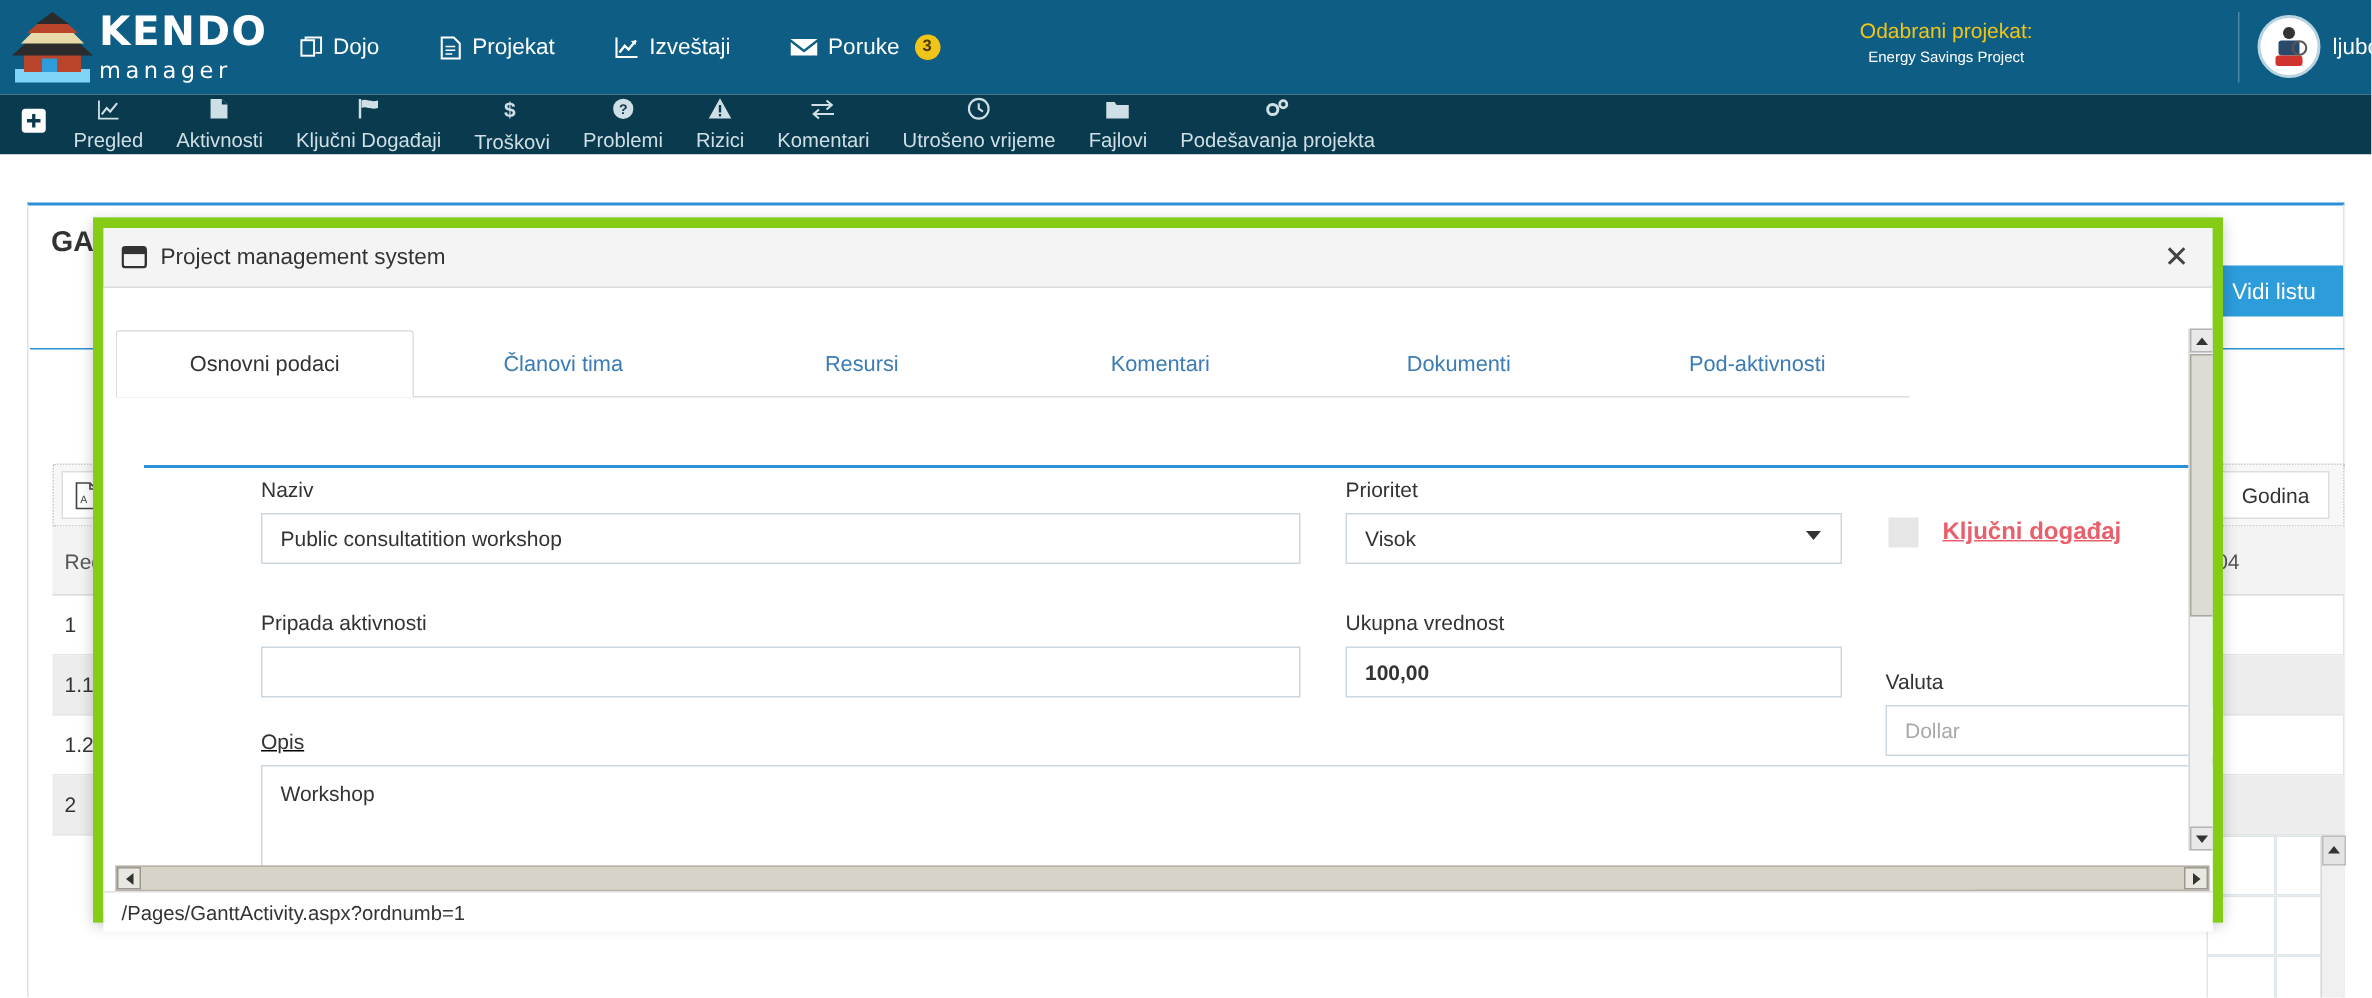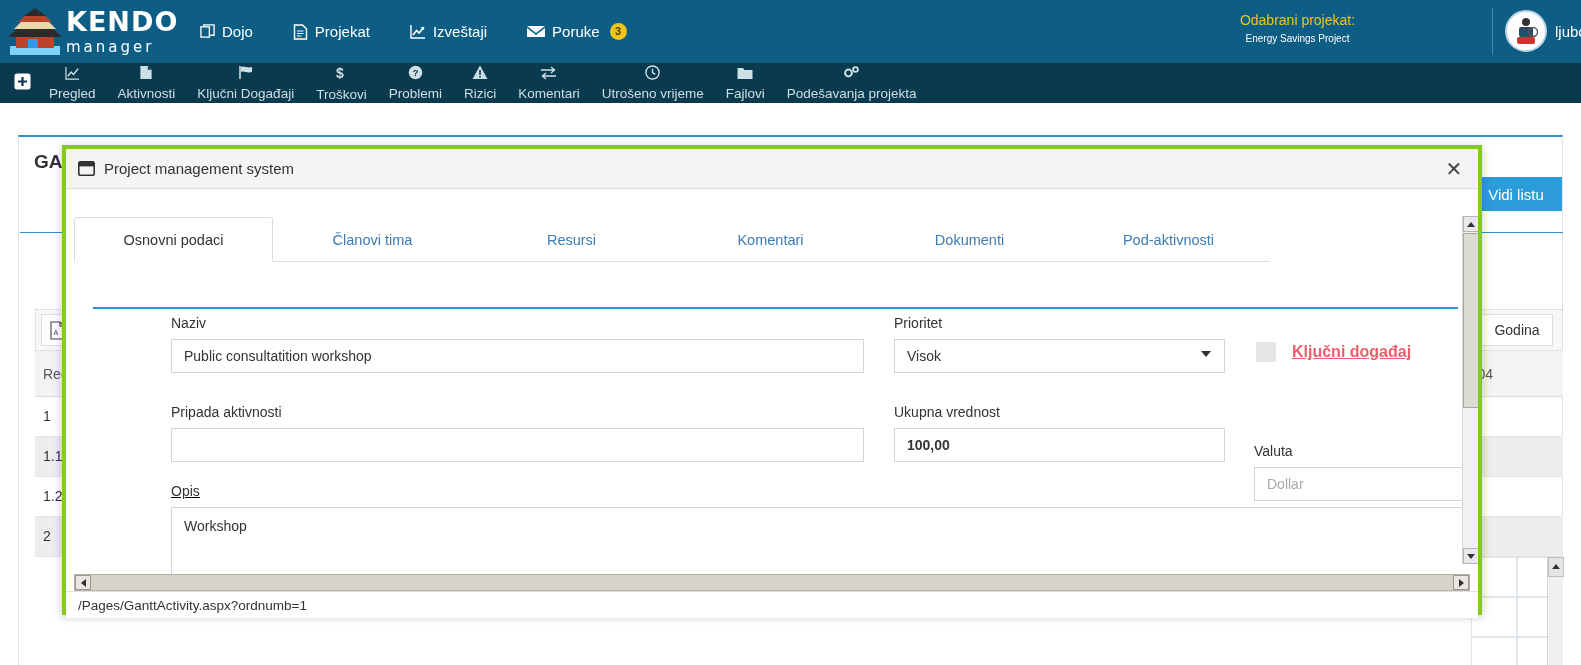--- a/index.html
+++ b/index.html
@@ -160,21 +160,21 @@
     background: #f0f0f0; border-left: 1px solid #d8d8d8;
   }
   .vscroll-thumb {
     position: absolute; left: 0; top: 0; width: 16px; height: 20px;
     background: #e4e4e4; border: 1px solid #bdbdbd;
   }
 
   
   .modal {
     position: absolute; left: 62px; top: 145px; width: 1420px; height: 470px;
-    background: #86efac; border: 4px solid #84cc16;
+    background: #86efac; border: 7px solid #84cc16;
     box-shadow: 0 2px 9px rgba(0,0,0,0.22);
   }
   .modal-titlebar {
     position: relative; height: 40px; background: #f4f4f4;
     border-bottom: 1px solid #dddddd; display: flex; align-items: center;
     padding: 0 12px;
   }
   .modal-title-icon { margin-right: 9px; display: flex; }
   .modal-title-text { font-size: 15px; color: #333333; }
   .modal-close {

